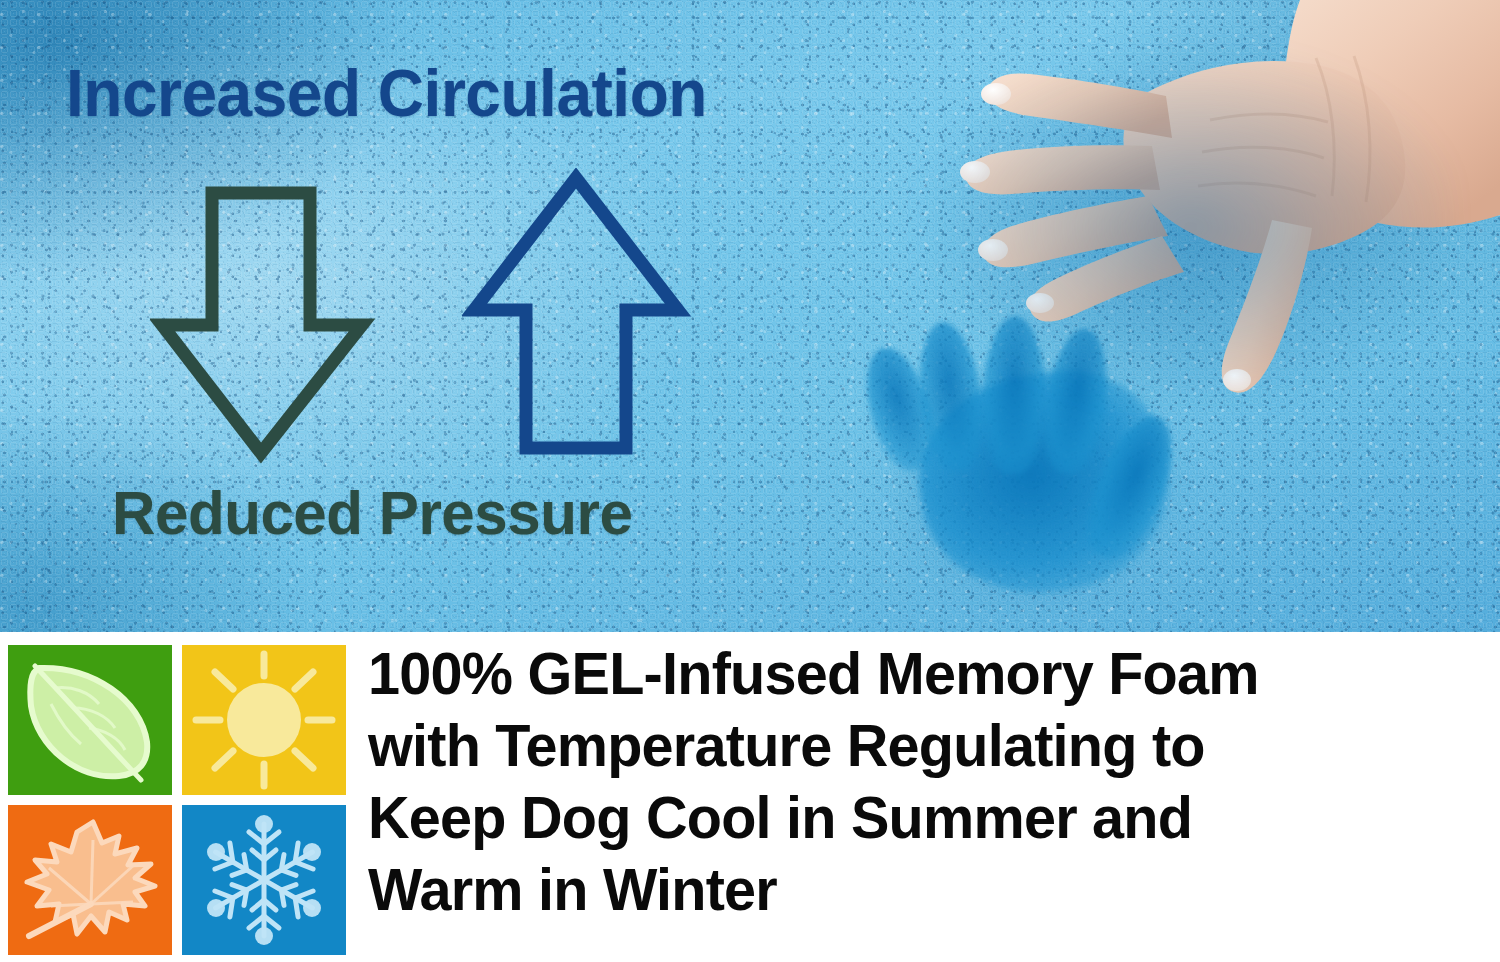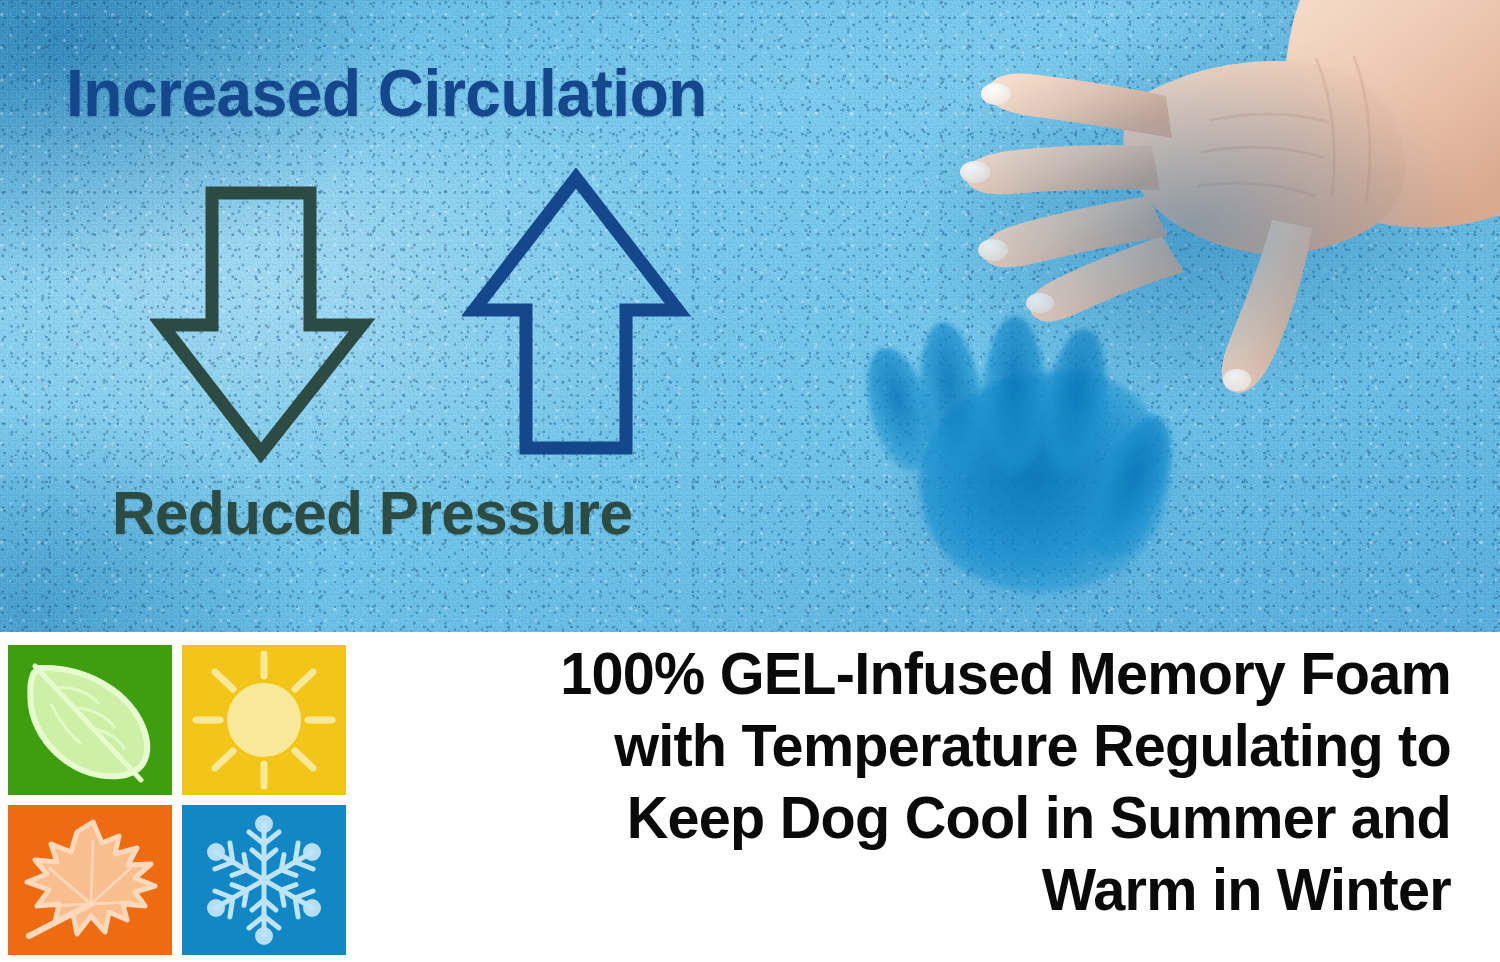--- a/index.html
+++ b/index.html
@@ -165,21 +165,20 @@
   }
 
   
   .bottom-panel {
     position: absolute;
     left: 0;
     top: 632px;
     width: 1500px;
     height: 330px;
     background: #ffffff;
-    text-align: right;
   }
 
   .tile-grid {
     position: absolute;
     left: 8px;
     top: 13px;
     width: 338px;
     height: 313px;
     display: grid;
     grid-template-columns: 164px 164px;

